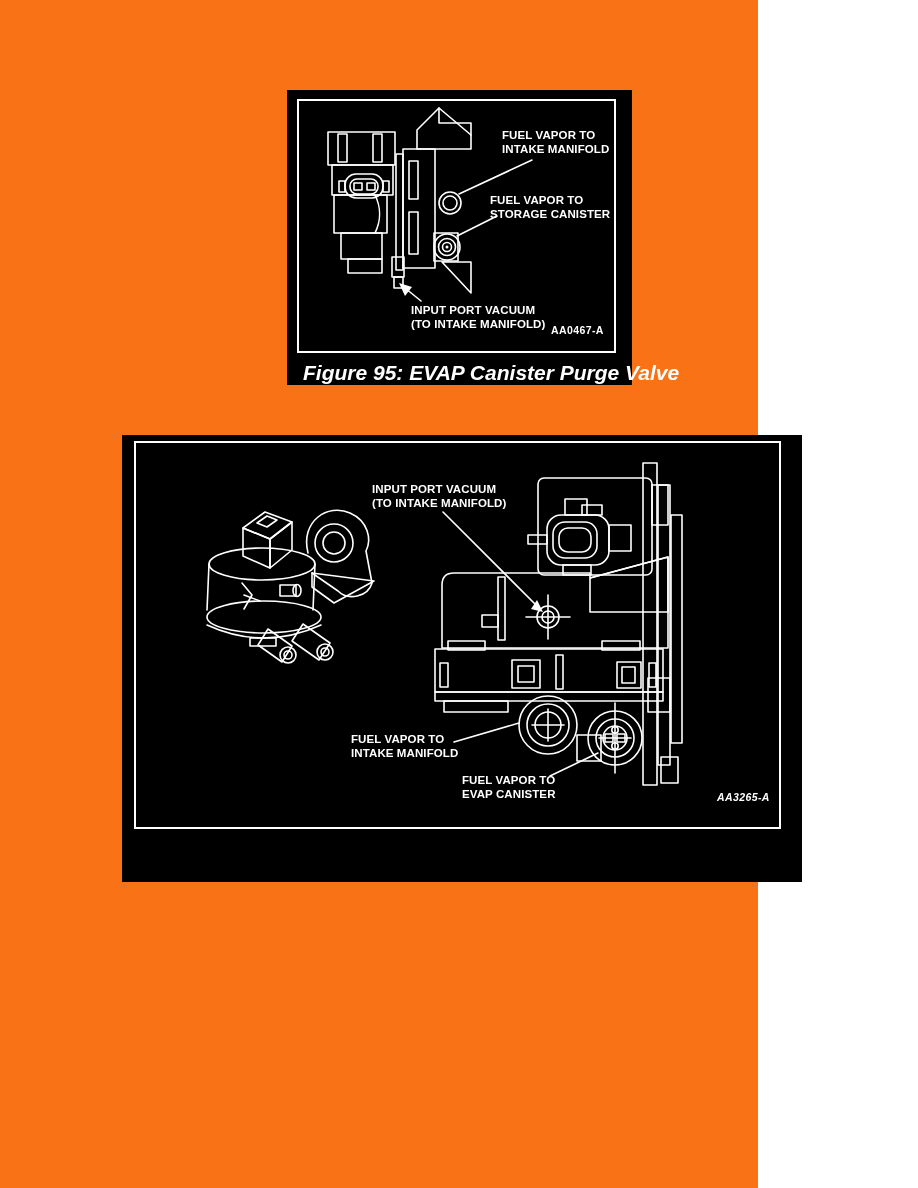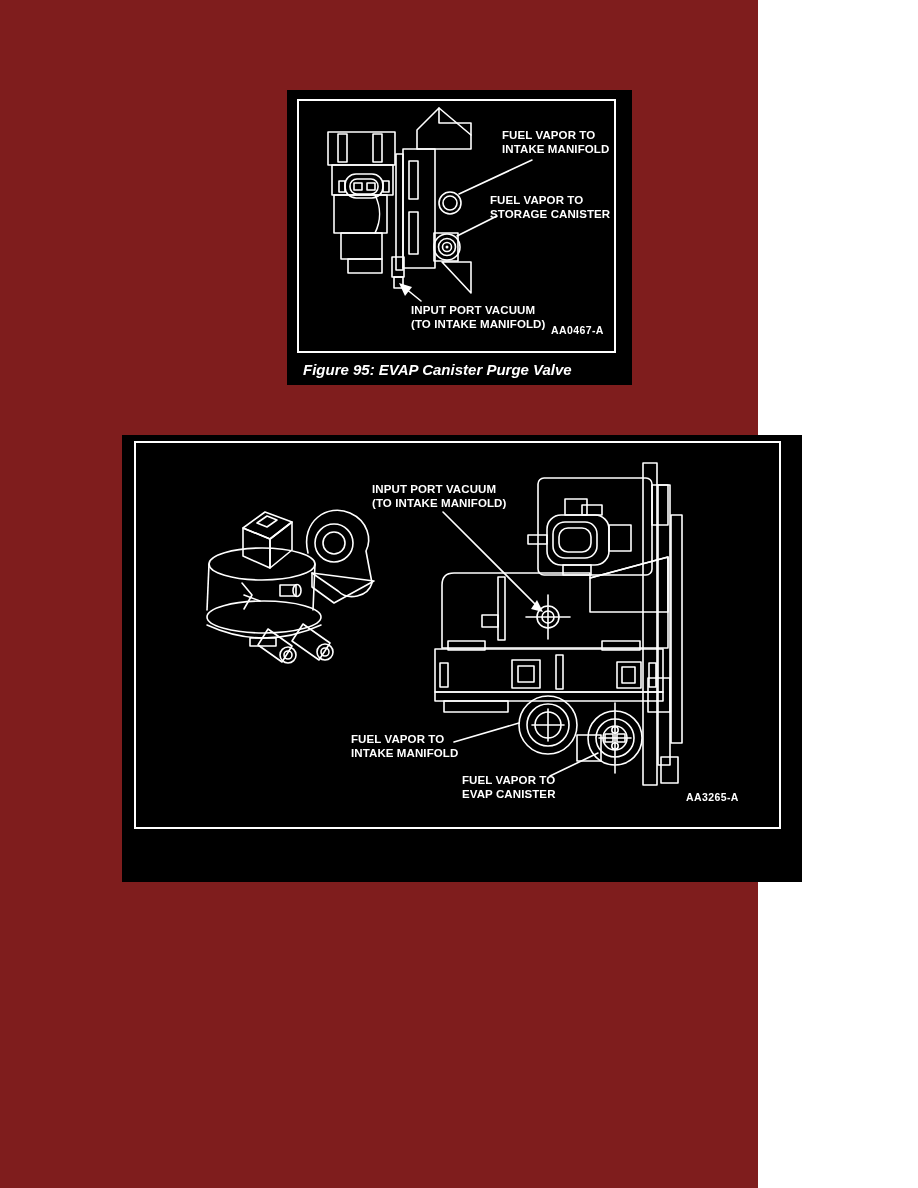--- a/index.html
+++ b/index.html
@@ -3,21 +3,21 @@
 <meta charset="utf-8">
 <style>
   html, body { margin: 0; padding: 0; }
   body {
     width: 918px; height: 1188px;
     background: #ffffff;
     position: relative;
     font-family: "Liberation Sans", sans-serif;
     overflow: hidden;
   }
-  .page { position: absolute; left: 0; top: 0; width: 758px; height: 1188px; background: #7f1d1d; }
+  .page { position: absolute; left: 0; top: 0; width: 758px; height: 1188px; background: #f97316; }
 
   .figure-panel { position: absolute; background: #000000; }
   #fig95-panel { left: 287px; top: 90px;  width: 345px; height: 295px; }
   #fig96-panel { left: 122px; top: 435px; width: 680px; height: 447px; }
 
   .diagram-svg { position: absolute; left: 0; top: 0; display: block; }
 
   .part-label {
     position: absolute;
     color: #ffffff;
@@ -35,21 +35,21 @@
     letter-spacing: 0.4px;
     white-space: nowrap;
   }
   .figure-caption {
     position: absolute;
     color: #ffffff;
     font-style: italic;
     font-weight: bold;
     white-space: nowrap;
   }
-  #fig95-caption { left: 16px; top: 271px; font-size: 15px; }
+  #fig95-caption { left: 16px; top: 271px; font-size: 21px; }
   #fig96-caption { left: 6px;  top: 417px; font-size: 15px; letter-spacing: -0.2px; }
 
   svg .ln { fill: none; stroke: #ffffff; stroke-width: 1.6; stroke-linejoin: round; stroke-linecap: round; }
   svg .frame { fill: none; stroke: #ffffff; stroke-width: 2; }
   svg .solid { fill: #ffffff; stroke: none; }
 </style>
 </head>
 <body>
 
 <div class="page">
@@ -230,17 +230,17 @@
 
     <div class="part-label" style="left:250px; top:48px;">INPUT PORT VACUUM
 (TO INTAKE MANIFOLD)</div>
 
     <div class="part-label" style="left:229px; top:298px;">FUEL VAPOR TO
 INTAKE MANIFOLD</div>
 
     <div class="part-label" style="left:340px; top:339px;">FUEL VAPOR TO
 EVAP CANISTER</div>
 
-    <div class="diagram-code" style="left:564px; top:356px;">AA3265-A</div>
+    <div class="diagram-code" style="left:595px; top:356px;font-style:italic;">AA3265-A</div>
 
   </div>
 
 </div>
 
 </body></html>

